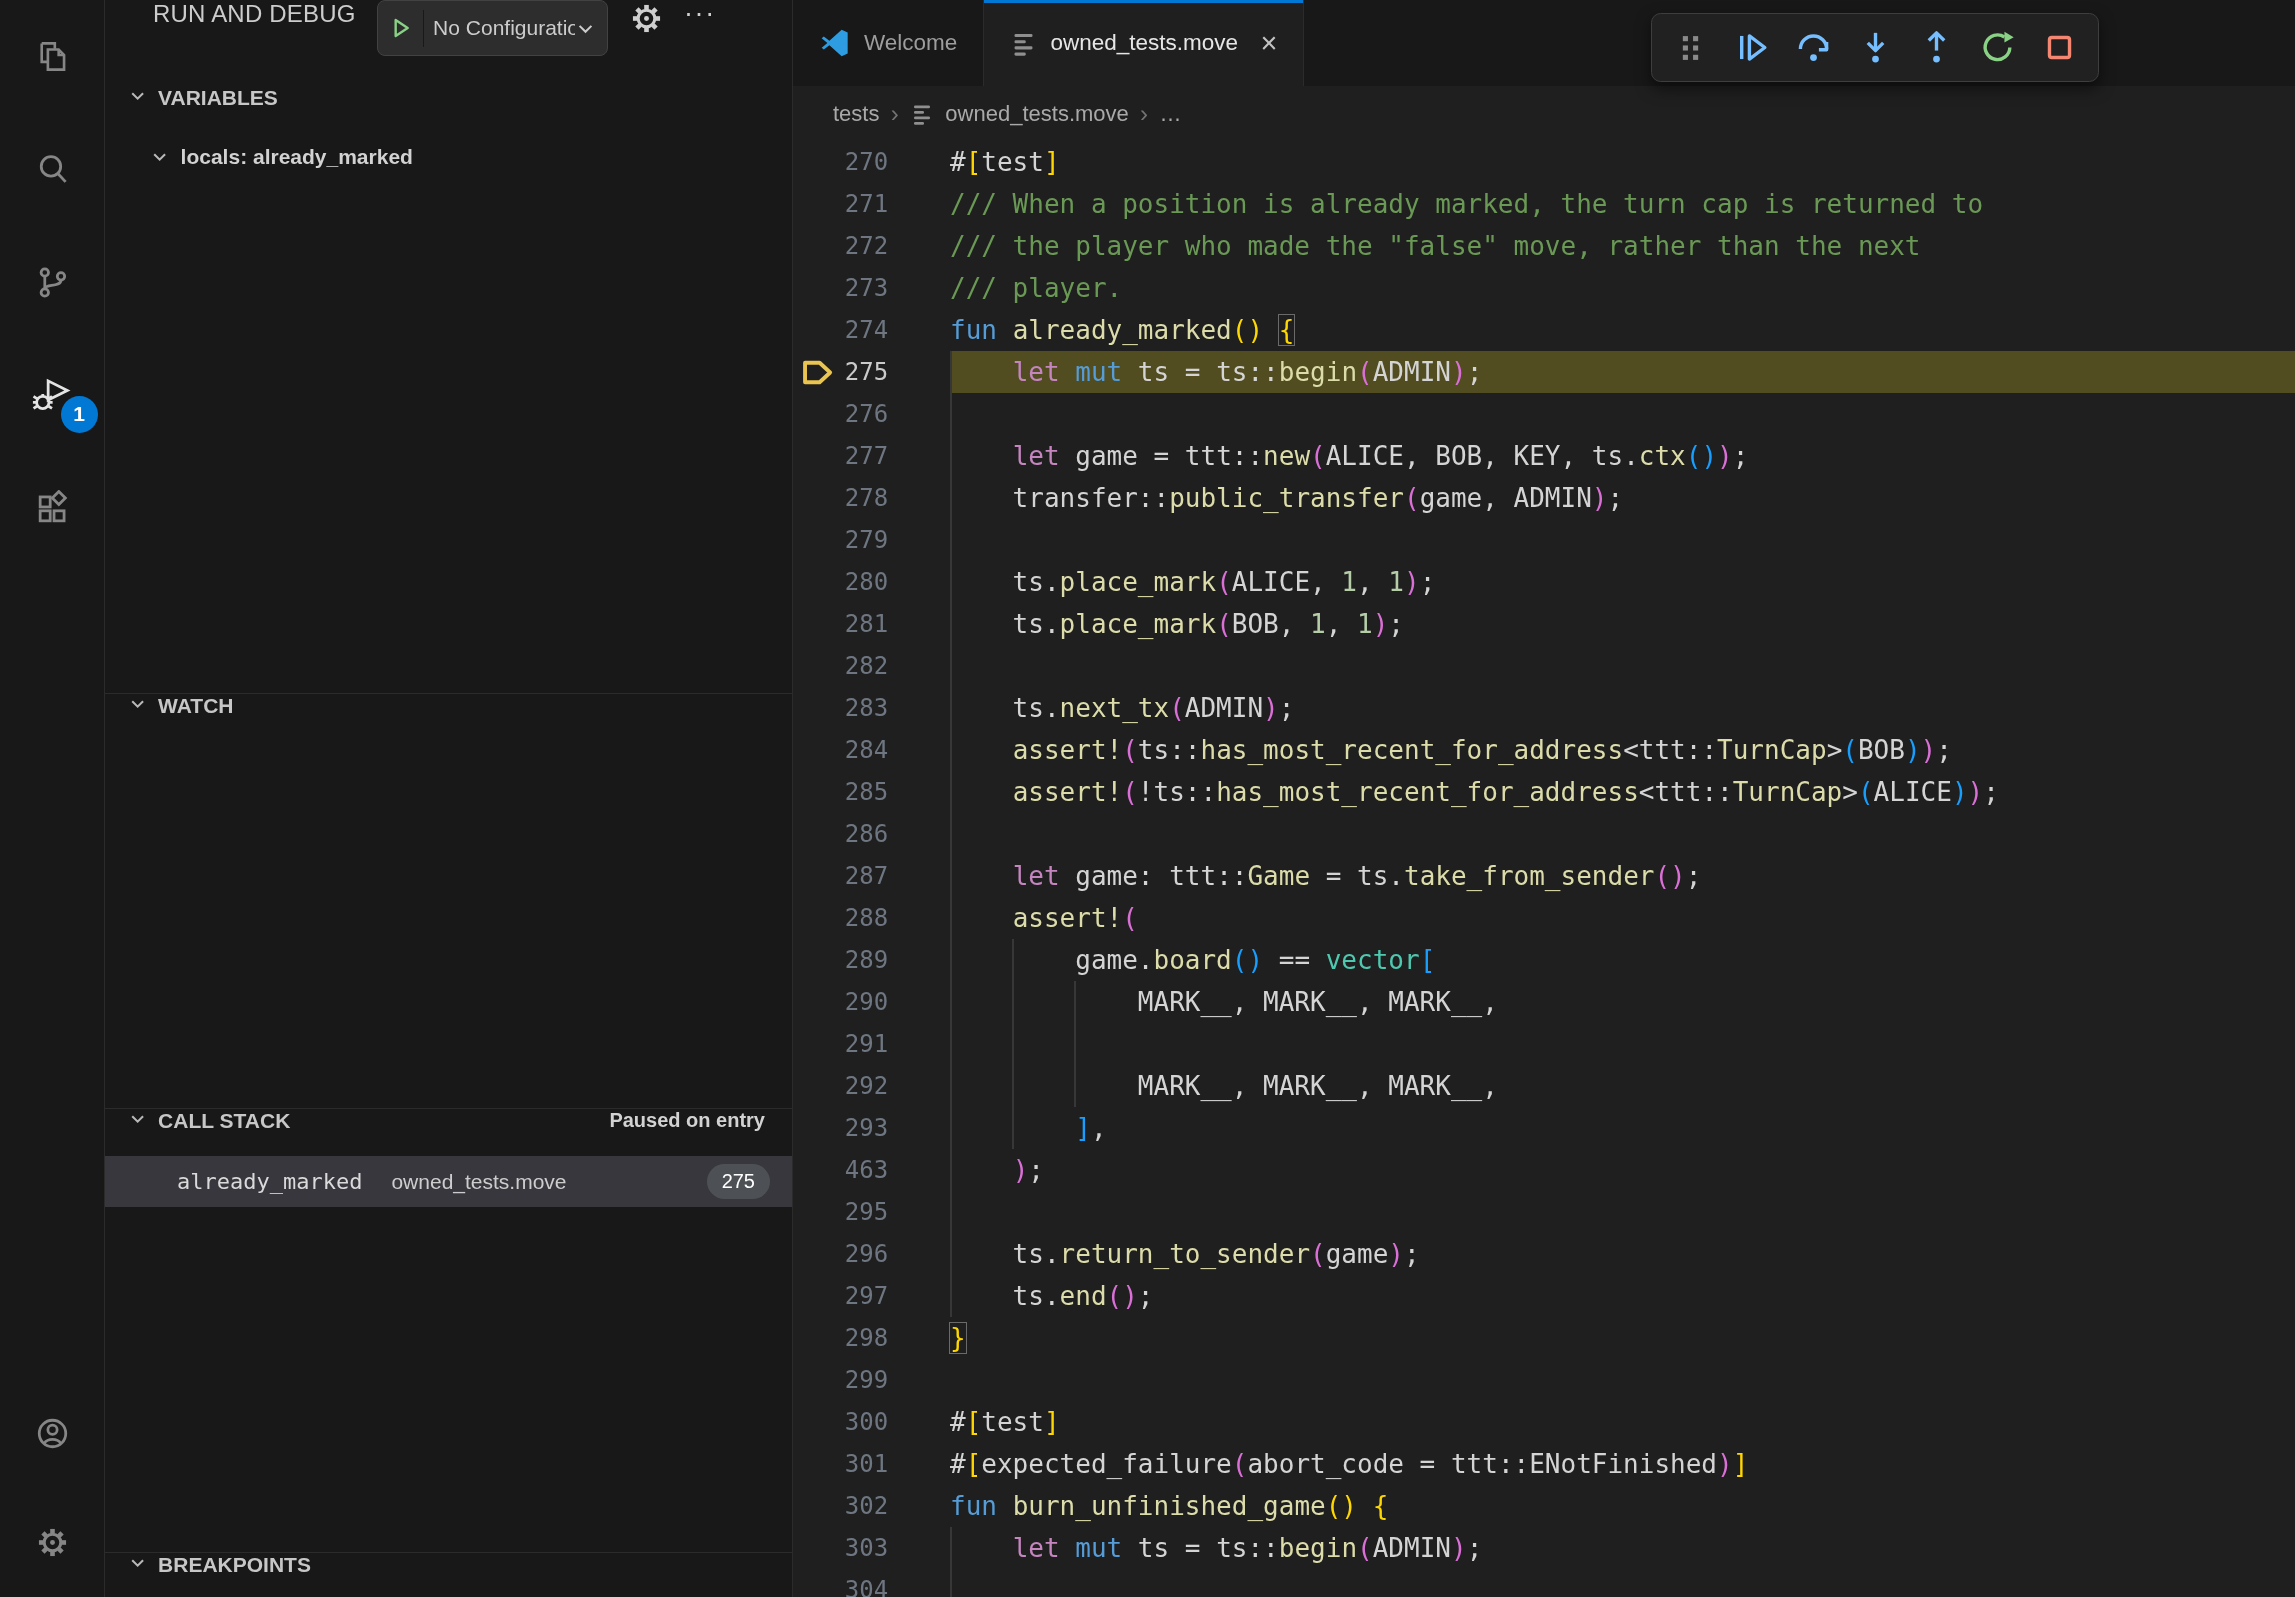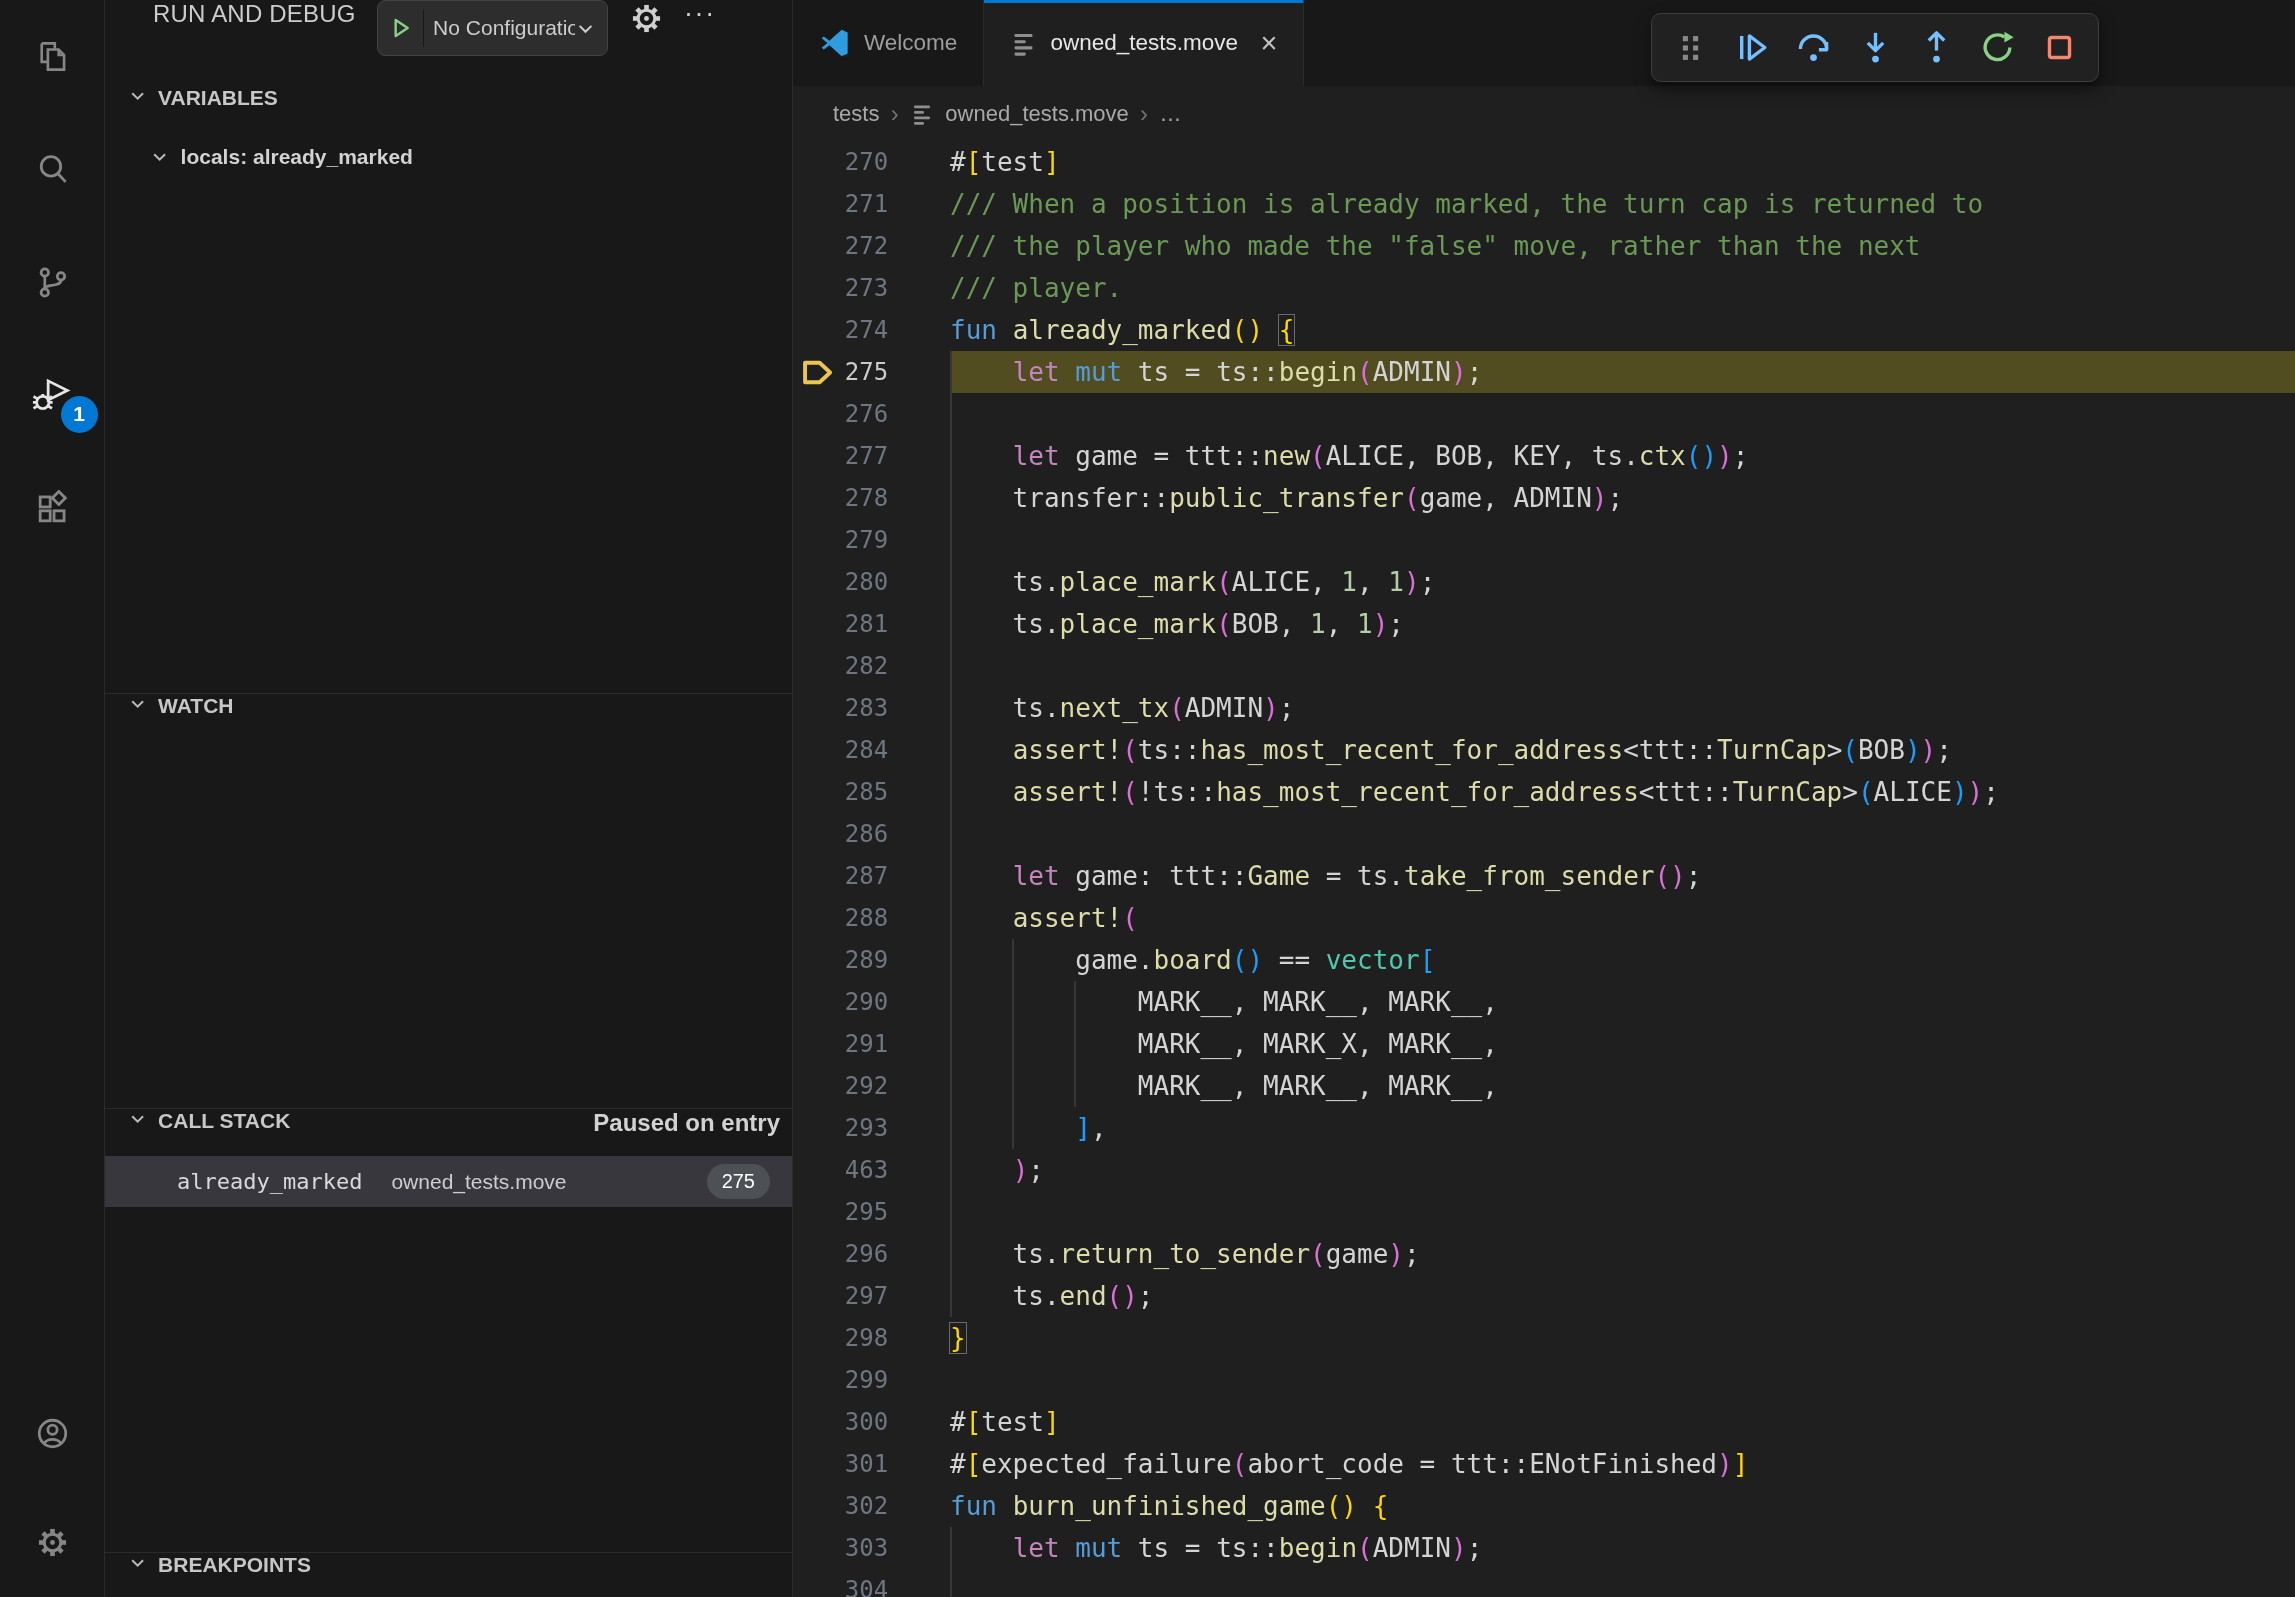--- a/index.html
+++ b/index.html
@@ -35,21 +35,21 @@
   .dots{font-size:27px;letter-spacing:1.6px;color:#cfcfcf;line-height:1}
 
   .sec{flex-shrink:0}
   .sec-h{height:47px;display:flex;align-items:flex-start;font-weight:700;font-size:21px;color:#c7c7c7}
   .twisty{margin-left:22.5px;margin-right:11.3px;color:#b9b9b9;display:flex}
   .sec-vars{height:607px}
   .sec-watch{height:415px;border-top:0.8px solid var(--border)}
   .sec-stack{height:444px;border-top:0.8px solid var(--border)}
   .sec-bp{flex:1;border-top:0.8px solid var(--border)}
   .scope-row{height:48px;display:flex;align-items:center;font-weight:700;font-size:21px;color:#d2d2d2;padding-left:45px;cursor:pointer}
-  .stack-status{margin-left:auto;margin-right:12px;font-size:24px;font-weight:600;color:#d2d2d2}
+  .stack-status{margin-left:auto;margin-right:27px;font-size:20px;font-weight:600;color:#d2d2d2}
   .stack-row{height:51px;display:flex;align-items:center;background:var(--selected-row-bg);cursor:pointer}
   .stack-fn{margin-left:72px;font-family:"DejaVu Sans Mono",monospace;font-size:22px;color:#dadada}
   .stack-file{margin-left:29px;font-size:21px;color:#cdcdcd}
   .stack-badge{margin-left:auto;margin-right:22.5px;background:var(--badge-bg);border-radius:21px;padding:5.6px 14.5px;font-size:20px;color:#fff}
 
   
   .editor{flex:1;display:flex;flex-direction:column;position:relative;background:var(--editor-bg);min-width:0}
   .tabbar{height:86px;background:var(--chrome-bg);display:flex;flex-shrink:0}
   .tab{display:flex;align-items:center;padding:0 26px;font-size:22.5px;color:#9d9d9d;border-right:0.8px solid var(--border);cursor:pointer;position:relative;background:var(--chrome-bg);white-space:nowrap}
   .tab.active{background:var(--editor-bg);color:#e6e6e6}
@@ -356,21 +356,21 @@
         <div class="row"><div class="gutter"><span class="marker"></span><span class="lnum">281</span></div><div class="codecell"><span class="guide" style="left: 0px;"></span><span class="tk-pl">    ts.</span><span class="tk-fn">place_mark</span><span class="tk-b2">(</span><span class="tk-pl">BOB, </span><span class="tk-nu">1</span><span class="tk-pl">, </span><span class="tk-nu">1</span><span class="tk-b2">)</span><span class="tk-pl">;</span></div></div>
         <div class="row"><div class="gutter"><span class="marker"></span><span class="lnum">282</span></div><div class="codecell"><span class="guide" style="left: 0px;"></span></div></div>
         <div class="row"><div class="gutter"><span class="marker"></span><span class="lnum">283</span></div><div class="codecell"><span class="guide" style="left: 0px;"></span><span class="tk-pl">    ts.</span><span class="tk-fn">next_tx</span><span class="tk-b2">(</span><span class="tk-pl">ADMIN</span><span class="tk-b2">)</span><span class="tk-pl">;</span></div></div>
         <div class="row"><div class="gutter"><span class="marker"></span><span class="lnum">284</span></div><div class="codecell"><span class="guide" style="left: 0px;"></span><span class="tk-pl">    </span><span class="tk-fn">assert!</span><span class="tk-b2">(</span><span class="tk-pl">ts::</span><span class="tk-fn">has_most_recent_for_address</span><span class="tk-pl">&lt;ttt::</span><span class="tk-fn">TurnCap</span><span class="tk-pl">&gt;</span><span class="tk-b3">(</span><span class="tk-pl">BOB</span><span class="tk-b3">)</span><span class="tk-b2">)</span><span class="tk-pl">;</span></div></div>
         <div class="row"><div class="gutter"><span class="marker"></span><span class="lnum">285</span></div><div class="codecell"><span class="guide" style="left: 0px;"></span><span class="tk-pl">    </span><span class="tk-fn">assert!</span><span class="tk-b2">(</span><span class="tk-pl">!ts::</span><span class="tk-fn">has_most_recent_for_address</span><span class="tk-pl">&lt;ttt::</span><span class="tk-fn">TurnCap</span><span class="tk-pl">&gt;</span><span class="tk-b3">(</span><span class="tk-pl">ALICE</span><span class="tk-b3">)</span><span class="tk-b2">)</span><span class="tk-pl">;</span></div></div>
         <div class="row"><div class="gutter"><span class="marker"></span><span class="lnum">286</span></div><div class="codecell"><span class="guide" style="left: 0px;"></span></div></div>
         <div class="row"><div class="gutter"><span class="marker"></span><span class="lnum">287</span></div><div class="codecell"><span class="guide" style="left: 0px;"></span><span class="tk-pl">    </span><span class="tk-kw">let</span><span class="tk-pl"> game: ttt::</span><span class="tk-fn">Game</span><span class="tk-pl"> = ts.</span><span class="tk-fn">take_from_sender</span><span class="tk-b2">()</span><span class="tk-pl">;</span></div></div>
         <div class="row"><div class="gutter"><span class="marker"></span><span class="lnum">288</span></div><div class="codecell"><span class="guide" style="left: 0px;"></span><span class="tk-pl">    </span><span class="tk-fn">assert!</span><span class="tk-b2">(</span></div></div>
         <div class="row"><div class="gutter"><span class="marker"></span><span class="lnum">289</span></div><div class="codecell"><span class="guide" style="left: 0px;"></span><span class="guide" style="left: 62px;"></span><span class="tk-pl">        game.</span><span class="tk-fn">board</span><span class="tk-b3">()</span><span class="tk-pl"> == </span><span class="tk-ty">vector</span><span class="tk-b3">[</span></div></div>
         <div class="row"><div class="gutter"><span class="marker"></span><span class="lnum">290</span></div><div class="codecell"><span class="guide" style="left: 0px;"></span><span class="guide" style="left: 62px;"></span><span class="guide" style="left: 124px;"></span><span class="tk-pl">            MARK__, MARK__, MARK__,</span></div></div>
-        <div class="row"><div class="gutter"><span class="marker"></span><span class="lnum">291</span></div><div class="codecell"><span class="guide" style="left: 0px;"></span><span class="guide" style="left: 62px;"></span><span class="guide" style="left: 124px;"></span><span class="tk-pl">            MARK__, MARK_X, MARK__,</span></div></div>
+        <div class="row"><div class="gutter"><span class="marker"></span><span class="lnum">291</span></div><div class="codecell"><span class="guide" style="left: 0px;"></span><span class="guide" style="left: 62px;"></span><span class="guide" style="left: 124px;"></span></div></div>
         <div class="row"><div class="gutter"><span class="marker"></span><span class="lnum">292</span></div><div class="codecell"><span class="guide" style="left: 0px;"></span><span class="guide" style="left: 62px;"></span><span class="guide" style="left: 124px;"></span><span class="tk-pl">            MARK__, MARK__, MARK__,</span></div></div>
         <div class="row"><div class="gutter"><span class="marker"></span><span class="lnum">293</span></div><div class="codecell"><span class="guide" style="left: 0px;"></span><span class="guide" style="left: 62px;"></span><span class="tk-pl">        </span><span class="tk-b3">]</span><span class="tk-pl">,</span></div></div>
         <div class="row"><div class="gutter"><span class="marker"></span><span class="lnum">463</span></div><div class="codecell"><span class="guide" style="left: 0px;"></span><span class="tk-pl">    </span><span class="tk-b2">)</span><span class="tk-pl">;</span></div></div>
         <div class="row"><div class="gutter"><span class="marker"></span><span class="lnum">295</span></div><div class="codecell"><span class="guide" style="left: 0px;"></span></div></div>
         <div class="row"><div class="gutter"><span class="marker"></span><span class="lnum">296</span></div><div class="codecell"><span class="guide" style="left: 0px;"></span><span class="tk-pl">    ts.</span><span class="tk-fn">return_to_sender</span><span class="tk-b2">(</span><span class="tk-pl">game</span><span class="tk-b2">)</span><span class="tk-pl">;</span></div></div>
         <div class="row"><div class="gutter"><span class="marker"></span><span class="lnum">297</span></div><div class="codecell"><span class="guide" style="left: 0px;"></span><span class="tk-pl">    ts.</span><span class="tk-fn">end</span><span class="tk-b2">()</span><span class="tk-pl">;</span></div></div>
         <div class="row"><div class="gutter"><span class="marker"></span><span class="lnum">298</span></div><div class="codecell"><span class="tk-bm">}</span></div></div>
         <div class="row"><div class="gutter"><span class="marker"></span><span class="lnum">299</span></div><div class="codecell"></div></div>
         <div class="row"><div class="gutter"><span class="marker"></span><span class="lnum">300</span></div><div class="codecell"><span class="tk-pl">#</span><span class="tk-b1">[</span><span class="tk-pl">test</span><span class="tk-b1">]</span></div></div>
         <div class="row"><div class="gutter"><span class="marker"></span><span class="lnum">301</span></div><div class="codecell"><span class="tk-pl">#</span><span class="tk-b1">[</span><span class="tk-pl">expected_failure</span><span class="tk-b2">(</span><span class="tk-pl">abort_code = ttt::ENotFinished</span><span class="tk-b2">)</span><span class="tk-b1">]</span></div></div>

